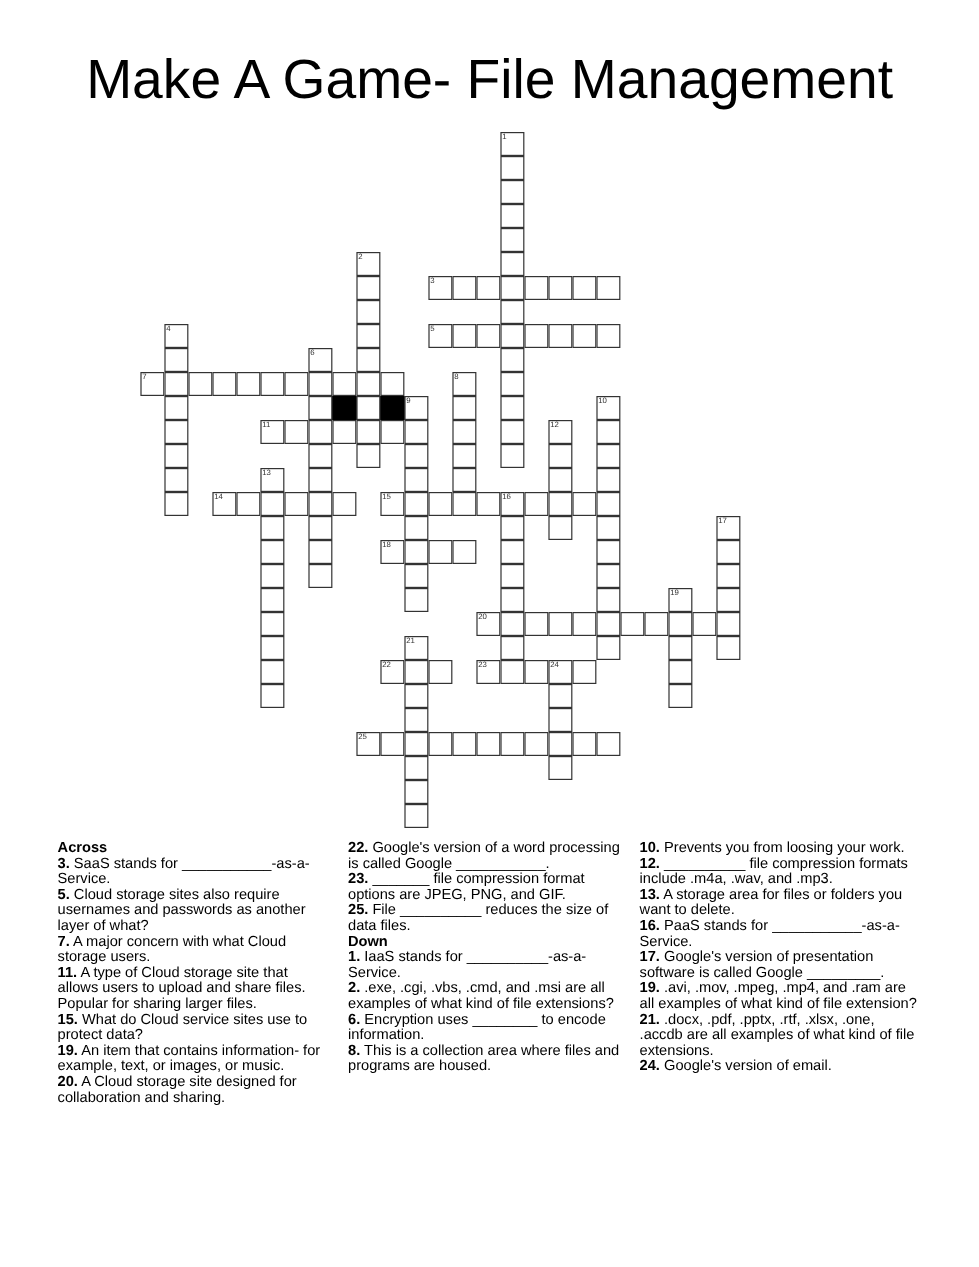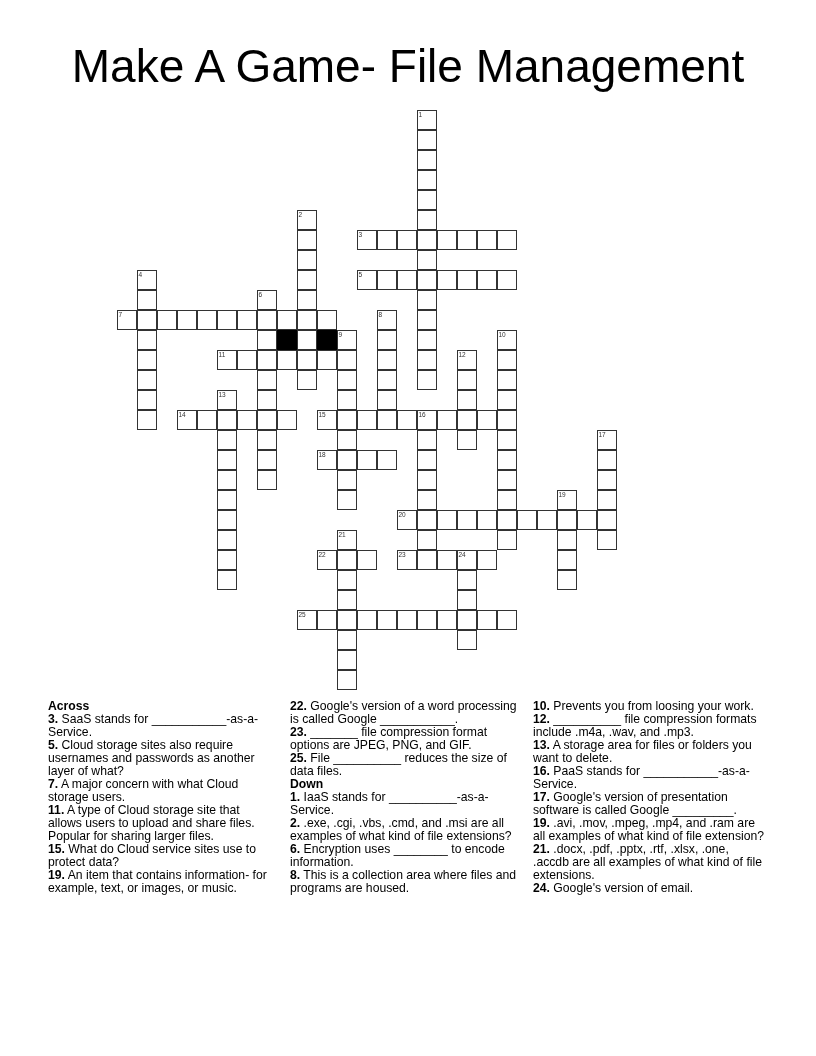--- a/index.html
+++ b/index.html
@@ -251,20 +251,21 @@
   </div>
 
 <div class="clues col1">
   <p class="heading">Across</p>
   <p class="clue"><b>3.</b><span> SaaS stands for ___________-as-a-Service.</span></p>
   <p class="clue"><b>5.</b><span> Cloud storage sites also require usernames and passwords as another layer of what?</span></p>
   <p class="clue"><b>7.</b><span> A major concern with what Cloud storage users.</span></p>
   <p class="clue"><b>11.</b><span> A type of Cloud storage site that allows users to upload and share files. Popular for sharing larger files.</span></p>
   <p class="clue"><b>15.</b><span> What do Cloud service sites use to protect data?</span></p>
   <p class="clue"><b>19.</b><span> An item that contains information- for example, text, or images, or music.</span></p>
+  <p class="clue"><b>20.</b><span> A Cloud storage site designed for collaboration and sharing.</span></p>
 </div>
 
 <div class="clues col2">
   <p class="clue"><b>22.</b><span> Google's version of a word processing is called Google ___________.</span></p>
   <p class="clue"><b>23.</b><span> _______ file compression format options are JPEG, PNG, and GIF.</span></p>
   <p class="clue"><b>25.</b><span> File __________ reduces the size of data files.</span></p>
   <p class="heading">Down</p>
   <p class="clue"><b>1.</b><span> IaaS stands for __________-as-a-Service.</span></p>
   <p class="clue"><b>2.</b><span> .exe, .cgi, .vbs, .cmd, and .msi are all examples of what kind of file extensions?</span></p>
   <p class="clue"><b>6.</b><span> Encryption uses ________ to encode information.</span></p>

